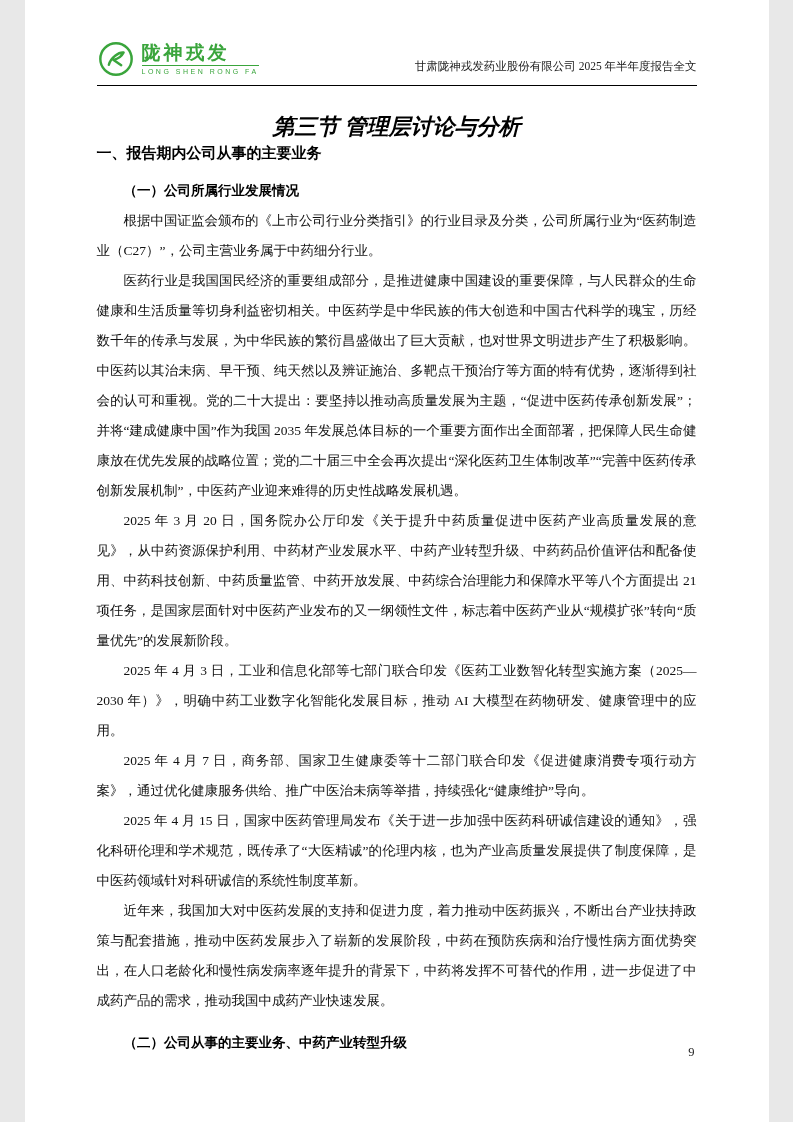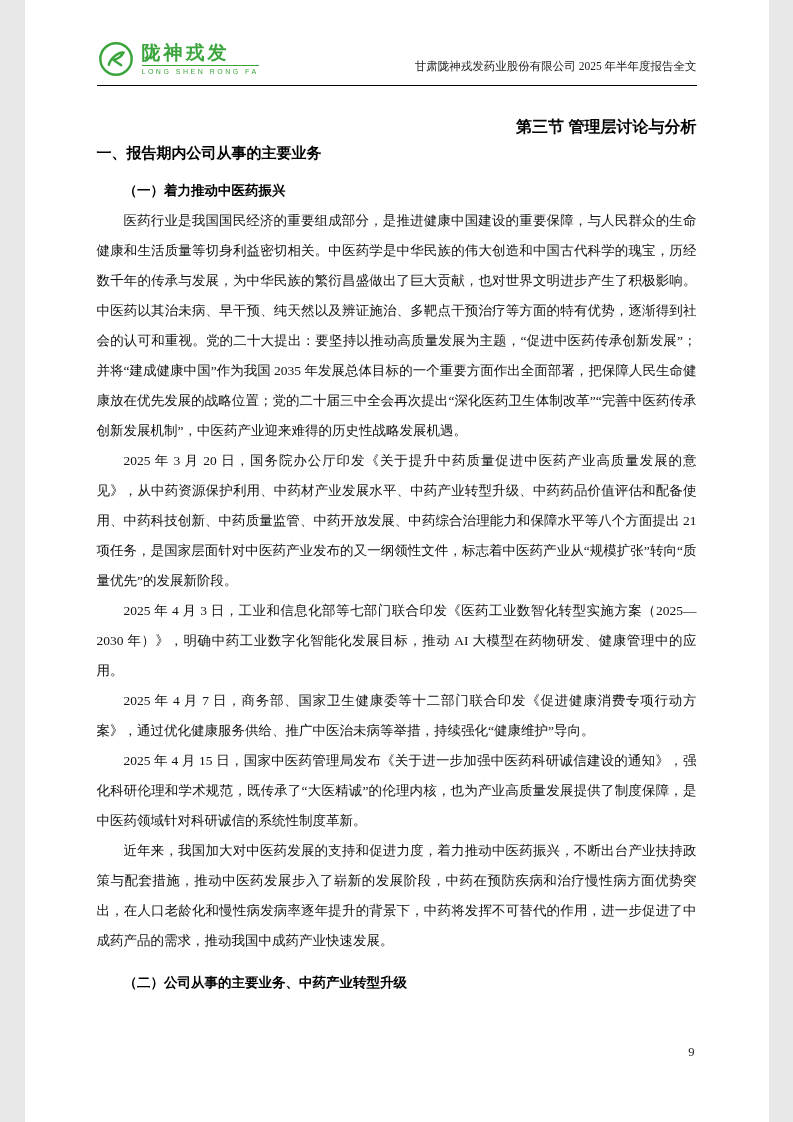--- a/index.html
+++ b/index.html
@@ -56,25 +56,26 @@
   }
   .header-rule {
     border: none;
     border-top: 1.5px solid #000;
     height: 0;
   }
   
   .chapter-title {
     font-family: "Liberation Sans", "DejaVu Sans", sans-serif;
     font-weight: bold;
-    font-size: 16px;
+    font-size: 22px;
     line-height: 30px;
-    text-align: right;
+    text-align: center;
     margin-top: 26px;
     color: #000;
+    font-style: italic;
   }
   .section-heading {
     font-family: "Liberation Sans", "DejaVu Sans", sans-serif;
     font-weight: bold;
     font-size: 15px;
     line-height: 22px;
     color: #000;
   }
   .sub-heading {
     font-family: "Liberation Sans", "DejaVu Sans", sans-serif;
@@ -120,22 +121,23 @@
     </div>
     <div class="doc-title">甘肃陇神戎发药业股份有限公司 2025 年半年度报告全文</div>
   </header>
 
   <hr class="header-rule">
 
   <h1 class="chapter-title">第三节 管理层讨论与分析</h1>
 
   <h2 class="section-heading">一、报告期内公司从事的主要业务</h2>
 
-  <h3 class="sub-heading">（一）着力推动中医药振兴</h3>
+  <h3 class="sub-heading">（一）公司所属行业发展情况</h3>
 
+  <p class="body-para">根据中国证监会颁布的《上市公司行业分类指引》的行业目录及分类，公司所属行业为“医药制造业（C27）”，公司主营业务属于中药细分行业。</p>
   <p class="body-para">医药行业是我国国民经济的重要组成部分，是推进健康中国建设的重要保障，与人民群众的生命健康和生活质量等切身利益密切相关。中医药学是中华民族的伟大创造和中国古代科学的瑰宝，历经数千年的传承与发展，为中华民族的繁衍昌盛做出了巨大贡献，也对世界文明进步产生了积极影响。中医药以其治未病、早干预、纯天然以及辨证施治、多靶点干预治疗等方面的特有优势，逐渐得到社会的认可和重视。党的二十大提出：要坚持以推动高质量发展为主题，“促进中医药传承创新发展”；并将“建成健康中国”作为我国 2035 年发展总体目标的一个重要方面作出全面部署，把保障人民生命健康放在优先发展的战略位置；党的二十届三中全会再次提出“深化医药卫生体制改革”“完善中医药传承创新发展机制”，中医药产业迎来难得的历史性战略发展机遇。</p>
   <p class="body-para">2025 年 3 月 20 日，国务院办公厅印发《关于提升中药质量促进中医药产业高质量发展的意见》，从中药资源保护利用、中药材产业发展水平、中药产业转型升级、中药药品价值评估和配备使用、中药科技创新、中药质量监管、中药开放发展、中药综合治理能力和保障水平等八个方面提出 21 项任务，是国家层面针对中医药产业发布的又一纲领性文件，标志着中医药产业从“规模扩张”转向“质量优先”的发展新阶段。</p>
   <p class="body-para">2025 年 4 月 3 日，工业和信息化部等七部门联合印发《医药工业数智化转型实施方案（2025—2030 年）》，明确中药工业数字化智能化发展目标，推动 AI 大模型在药物研发、健康管理中的应用。</p>
   <p class="body-para">2025 年 4 月 7 日，商务部、国家卫生健康委等十二部门联合印发《促进健康消费专项行动方案》，通过优化健康服务供给、推广中医治未病等举措，持续强化“健康维护”导向。</p>
   <p class="body-para">2025 年 4 月 15 日，国家中医药管理局发布《关于进一步加强中医药科研诚信建设的通知》，强化科研伦理和学术规范，既传承了“大医精诚”的伦理内核，也为产业高质量发展提供了制度保障，是中医药领域针对科研诚信的系统性制度革新。</p>
   <p class="body-para">近年来，我国加大对中医药发展的支持和促进力度，着力推动中医药振兴，不断出台产业扶持政策与配套措施，推动中医药发展步入了崭新的发展阶段，中药在预防疾病和治疗慢性病方面优势突出，在人口老龄化和慢性病发病率逐年提升的背景下，中药将发挥不可替代的作用，进一步促进了中成药产品的需求，推动我国中成药产业快速发展。</p>
 
   <h3 class="sub-heading">（二）公司从事的主要业务、中药产业转型升级</h3>
 
 

